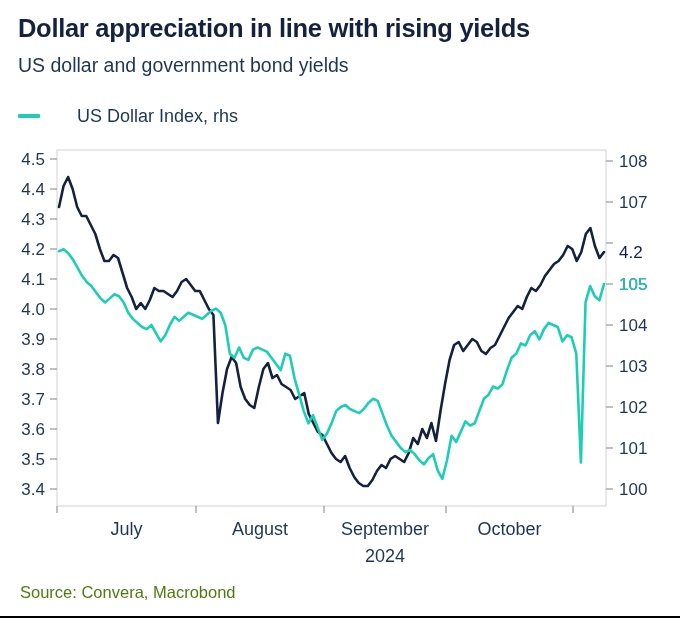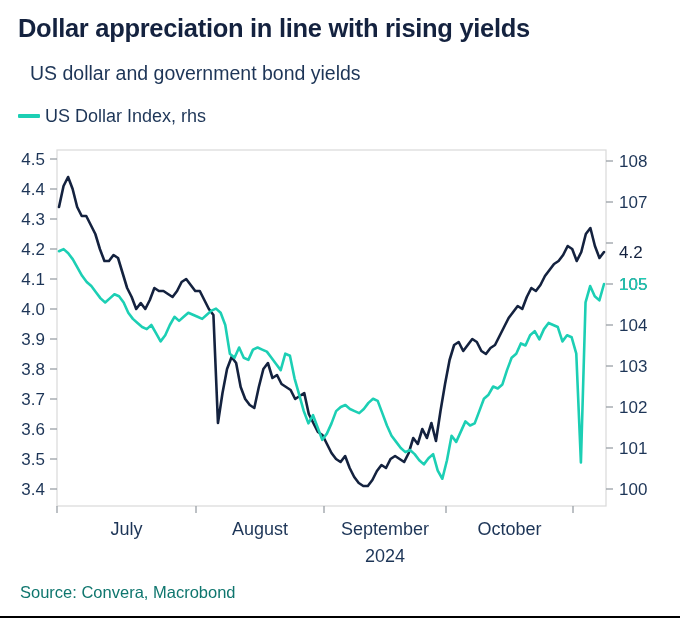--- a/index.html
+++ b/index.html
@@ -25,41 +25,41 @@
     left: 18px;
     top: 14px;
     font-size: 25.5px;
     font-weight: bold;
     letter-spacing: -0.3px;
     color: #14223f;
     white-space: nowrap;
   }
   .subtitle {
     position: absolute;
-    left: 30px;
+    left: 18px;
     top: 54px;
     font-size: 19.5px;
     font-weight: normal;
     color: #1d3557;
     white-space: nowrap;
-    margin-top: 8px;
   }
   .legend {
     position: absolute;
     left: 18px;
     top: 103px;
     height: 26px;
     display: flex;
     align-items: center;
     gap: 0px;
     white-space: nowrap;
   }
   .legend-item {
     display: flex;
     align-items: center;
+    gap: 32px;
   }
   .legend-item + .legend-item { margin-left: 12px; }
   .legend-swatch {
     display: inline-block;
     width: 22px;
     height: 4.5px;
     border-radius: 1px;
     margin-right: 5px;
   }
   .legend-label {
@@ -96,21 +96,21 @@
     font-family: "Liberation Sans", sans-serif;
     font-size: 18px;
     fill: #1d3557;
     text-anchor: middle;
   }
   .source {
     position: absolute;
     left: 20px;
     top: 583px;
     font-size: 16.5px;
-    color: #0f766e;
+    color: #4d7c0f;
     white-space: nowrap;
   }
   .bottom-rule {
     position: absolute;
     left: 0;
     top: 616px;
     width: 680px;
     height: 2px;
     background: #000000;
   }

